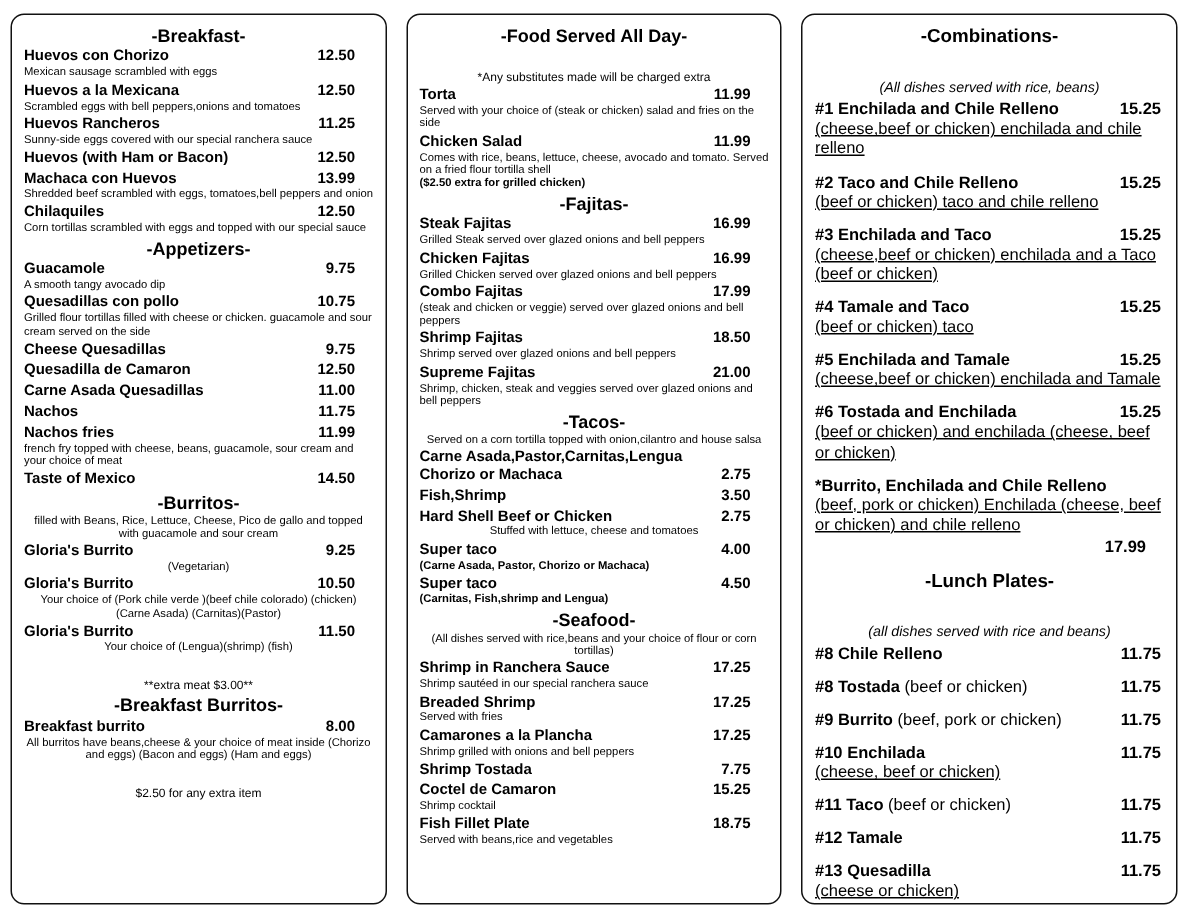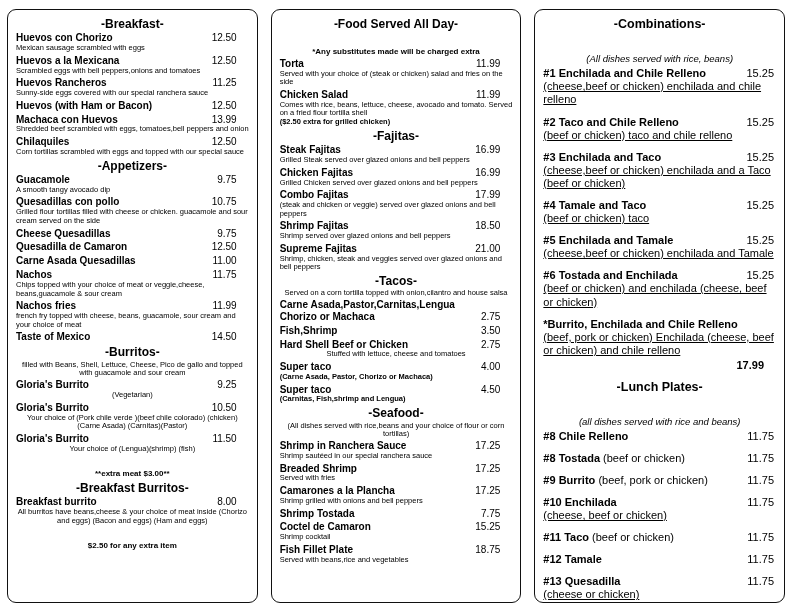--- a/index.html
+++ b/index.html
@@ -8,27 +8,27 @@
     font-family:"Liberation Sans", sans-serif;
     -webkit-font-smoothing:antialiased;
   }
   .menu{display:flex;gap:13px;padding:9px 7px;height:100%;box-sizing:border-box;align-items:stretch;}
   .column{
     flex:1;background:#fff;border:1.6px solid #111;border-radius:9px;
     padding:5px 8px 6px;overflow:hidden;box-sizing:border-box;
   }
   .section-header{font-weight:bold;font-size:12px;text-align:center;line-height:1.2;margin:2px 0 1px;}
   .note{font-size:7.5px;text-align:center;line-height:1.18;margin-bottom:1px;}
-  .note.bold{font-weight:bold;font-size:8px;margin-top:16px;}
+  .note.bold{font-weight:normal;font-size:8px;margin-top:16px;}
   .note.italic{font-style:italic;font-weight:normal;font-size:9.5px;margin-bottom:3px;margin-top:21px;}
   .item{margin:1px 0 2px;}
   .item-line{display:flex;justify-content:space-between;align-items:flex-end;gap:18px;}
   .item-name{font-weight:bold;font-size:10px;line-height:1.18;}
   .item-suffix{font-weight:normal;}
-  .item-price{font-weight:normal;font-size:10px;line-height:1.18;white-space:nowrap;margin-right:12px;}
+  .item-price{font-weight:bold;font-size:10px;line-height:1.18;white-space:nowrap;margin-right:12px;}
   .item-desc{font-size:7.5px;line-height:1.16;}
   .item-desc.center{text-align:center;}
   .item-desc.bold{font-weight:bold;}
   .price-below{font-weight:bold;font-size:11px;text-align:right;margin-right:12px;margin-top:2px;}
   
   .col-3 .section-header{font-size:12.5px;margin-bottom:2px;}
   .col-3 .item{margin-bottom:9px;}
   .col-3 .item-name,.col-3 .item-price{font-size:11px;}
   .col-3 .item-price{margin-right:2px;}
   .col-3 .item-desc{font-size:11px;line-height:1.2;text-decoration:underline;}
@@ -111,37 +111,36 @@
         <div class="item-line">
           <span class="item-name"><span>Carne Asada Quesadillas</span></span>
           <span class="item-price">11.00</span>
         </div>
       </div>
       <div class="item">
         <div class="item-line">
           <span class="item-name"><span>Nachos</span></span>
           <span class="item-price">11.75</span>
         </div>
-        <div class="item-desc">Chips topped with your choice of meat or veggie,cheese, beans,guacamole &amp; sour cream</div>
       </div>
       <div class="item">
         <div class="item-line">
           <span class="item-name"><span>Nachos fries</span></span>
           <span class="item-price">11.99</span>
         </div>
         <div class="item-desc">french fry topped with cheese, beans, guacamole, sour cream and your choice of meat</div>
       </div>
       <div class="item">
         <div class="item-line">
           <span class="item-name"><span>Taste of Mexico</span></span>
           <span class="item-price">14.50</span>
         </div>
       </div>
       <div class="section-header">-Burritos-</div>
-      <div class="note">filled with Beans, Shell, Lettuce, Cheese, Pico de gallo and topped with guacamole and sour cream</div>
+      <div class="note">filled with Beans, Rice, Lettuce, Cheese, Pico de gallo and topped with guacamole and sour cream</div>
       <div class="item">
         <div class="item-line">
           <span class="item-name"><span>Gloria's Burrito</span></span>
           <span class="item-price">9.25</span>
         </div>
         <div class="item-desc center">(Vegetarian)</div>
       </div>
       <div class="item">
         <div class="item-line">
           <span class="item-name"><span>Gloria's Burrito</span></span>

